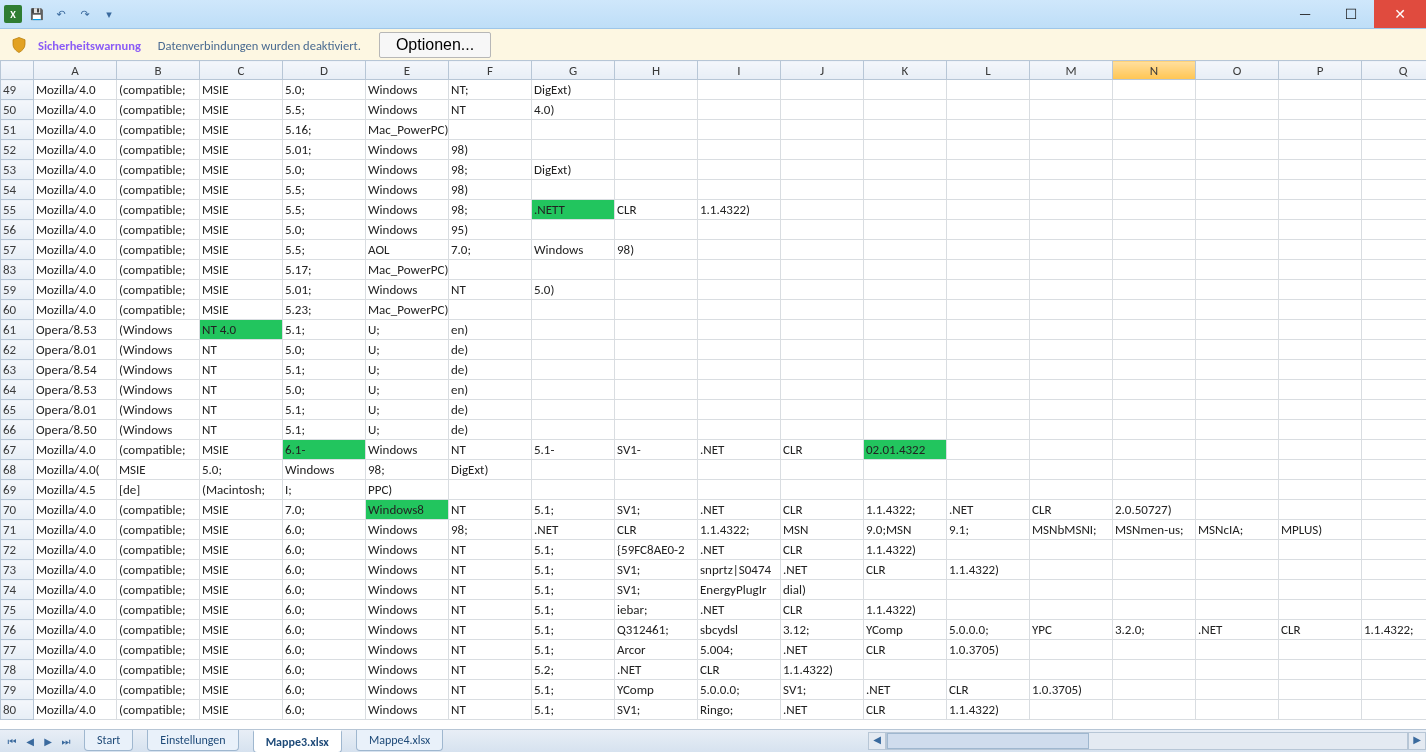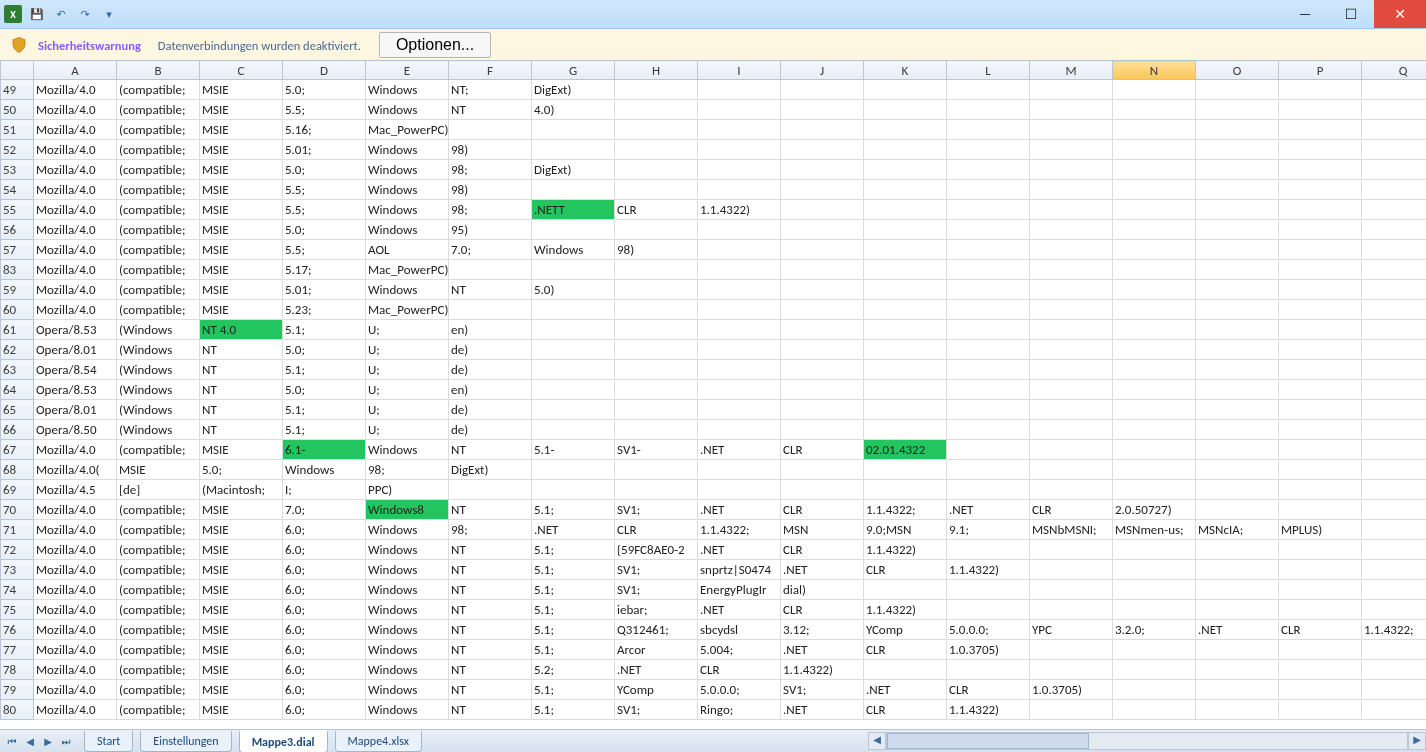--- a/index.html
+++ b/index.html
@@ -157,24 +157,24 @@
     padding: 0 4px;
   }
   .tab-nav span {
     width: 16px;
     text-align: center;
     color: #3a6a9e;
     font-size: 10px;
   }
   .tabs {
     display: flex;
-    align-items: center;
+    align-items: flex-start;
     height: 100%;
     margin-left: 6px;
-    gap: 8px;
+    gap: 15px;
   }
   .tab {
     padding: 2px 12px 0 12px;
     border: 1px solid #9fb7cf;
     border-top-width: 0;
     border-radius: 0 0 4px 4px;
     background: #e9f1fa;
     color: #1e4a78;
     height: 18px;
     line-height: 16px;
@@ -920,21 +920,21 @@
 <div class="tabs-row">
   <div class="tab-nav">
     <span>⏮</span>
     <span>◀</span>
     <span>▶</span>
     <span>⏭</span>
   </div>
   <div class="tabs" id="tabs">
       <div class="tab">Start</div>
       <div class="tab">Einstellungen</div>
-      <div class="tab active">Mappe3.dial</div>
+      <div class="tab active">Mappe3.xlsx</div>
       <div class="tab">Mappe4.xlsx</div>
     </div>
   <div class="scroll-right">
     <div class="scroll-btn">◀</div>
     <div class="scroll-track">
       <div class="scroll-thumb"></div>
     </div>
     <div class="scroll-btn">▶</div>
   </div>
 </div>

